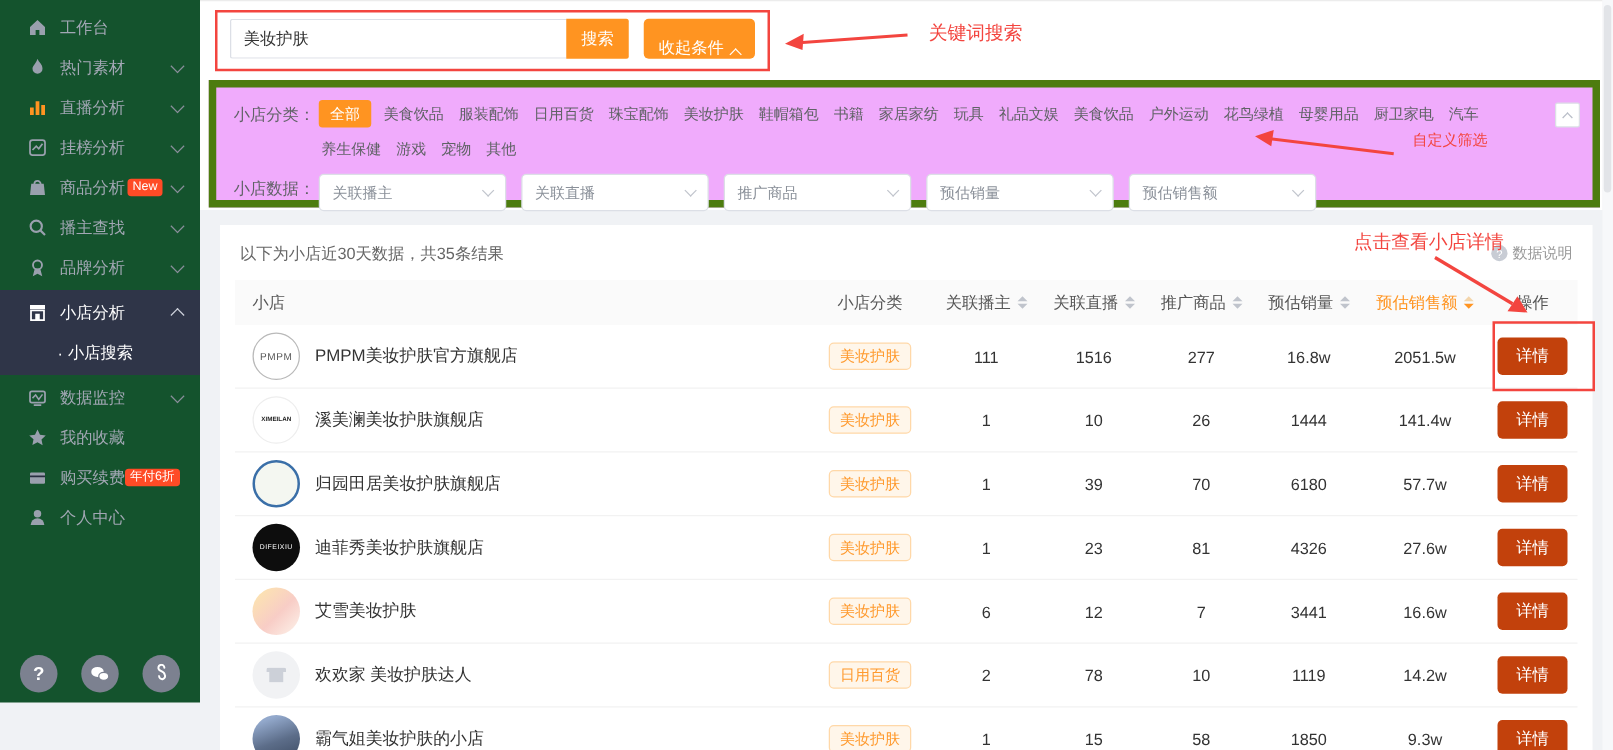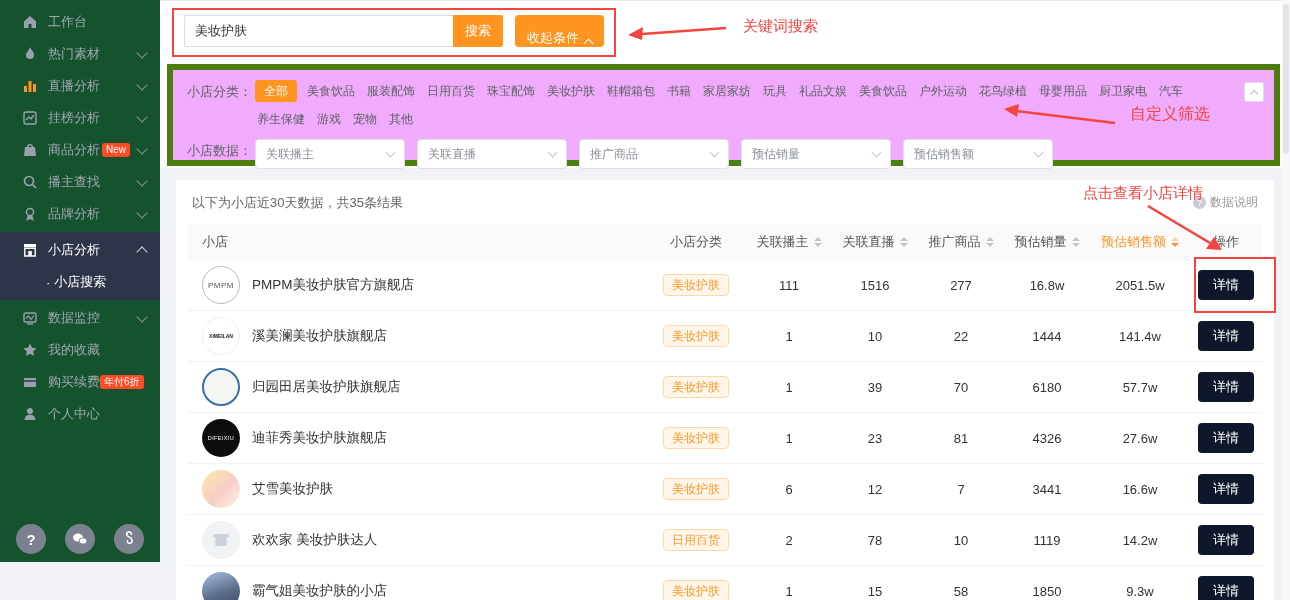--- a/index.html
+++ b/index.html
@@ -67,27 +67,27 @@
   .avatar{width:38px;height:38px;border-radius:50%;flex:none;display:flex;align-items:center;justify-content:center;overflow:hidden;box-sizing:border-box;text-align:center}
   .avatar-pmpm{background:#fff;border:1px solid #b9b9b9;color:#555;font-size:8px;letter-spacing:.5px}
   .avatar-ximeilan{background:#fff;border:1px solid #eee;color:#222;font-size:5px;font-weight:bold}
   .avatar-guiyuan{background:#f4f7f1;border:2px solid #3a6fa8}
   .avatar-difeixiu{background:#0d0d0d;color:#fff;font-size:5.5px;letter-spacing:.4px}
   .avatar-aixue{background:linear-gradient(135deg,#fce3b0 10%,#f8cdc6 55%,#fdf4ec)}
   .avatar-placeholder{background:#f1f2f4;position:relative}
   .avatar-placeholder::before{content:"";width:16px;height:12px;background:#ccd0d8;border-radius:2px;clip-path:polygon(0 0,100% 0,100% 30%,85% 30%,85% 100%,15% 100%,15% 30%,0 30%)}
   .avatar-baqijie{background:linear-gradient(160deg,#93a9cc 15%,#5c6d89 55%,#3a485f)}
   .cat-badge{display:inline-block;background:#fff6ea;border:1px solid #ffd8a8;color:#ff9a2e;font-size:12px;line-height:18px;padding:1px 8px;border-radius:4px;white-space:nowrap}
-  .btn-detail{background:#0f172a;color:#fff;font-size:13px;padding:6px 15px;border-radius:4px}
+  .btn-detail{background:#c2410c;color:#fff;font-size:13px;padding:6px 15px;border-radius:4px}
   .cell-action{position:relative;display:flex;justify-content:center}
   .tbody .trow:first-of-type .cell-action::after{content:"";position:absolute;left:4px;right:-14px;top:-13px;bottom:-13px;border:2px solid #f3453f;pointer-events:none}
   
   .ann-text{position:absolute;color:#f3453f;font-weight:500;z-index:9;white-space:nowrap}
   .ann-search{left:743px;top:17px;font-size:15px}
-  .ann-filter{left:1130px;top:104px;font-size:16px}
+  .ann-filter{left:1130px;top:104px;font-size:12px}
   .ann-detail{left:1083px;top:184px;font-size:15px}
   .ann-svg{position:absolute;z-index:9;pointer-events:none}
   
   .scroll-strip{position:absolute;right:0;top:0;width:8px;height:600px;background:#f7f8fa}
   .scroll-thumb{position:absolute;right:1px;top:4px;width:6px;height:150px;background:#e2e4e8;border-radius:3px}
 </style>
 </head>
 <body>
 
 <div class="sidebar">
@@ -390,21 +390,21 @@
       </div>
 
       <div class="grid trow">
         <div class="cell cell-shop">
           <span class="avatar avatar-ximeilan">XIMEILAN</span>
           <span class="shop-name">溪美澜美妆护肤旗舰店</span>
         </div>
         <div class="cell"><span class="cat-badge">美妆护肤</span></div>
         <div class="cell">1</div>
         <div class="cell">10</div>
-        <div class="cell">22</div>
+        <div class="cell">26</div>
         <div class="cell">1444</div>
         <div class="cell">141.4w</div>
         <div class="cell cell-action">
           <button class="btn btn-detail">详情</button>
         </div>
       </div>
 
       <div class="grid trow">
         <div class="cell cell-shop">
           <span class="avatar avatar-guiyuan"></span>

